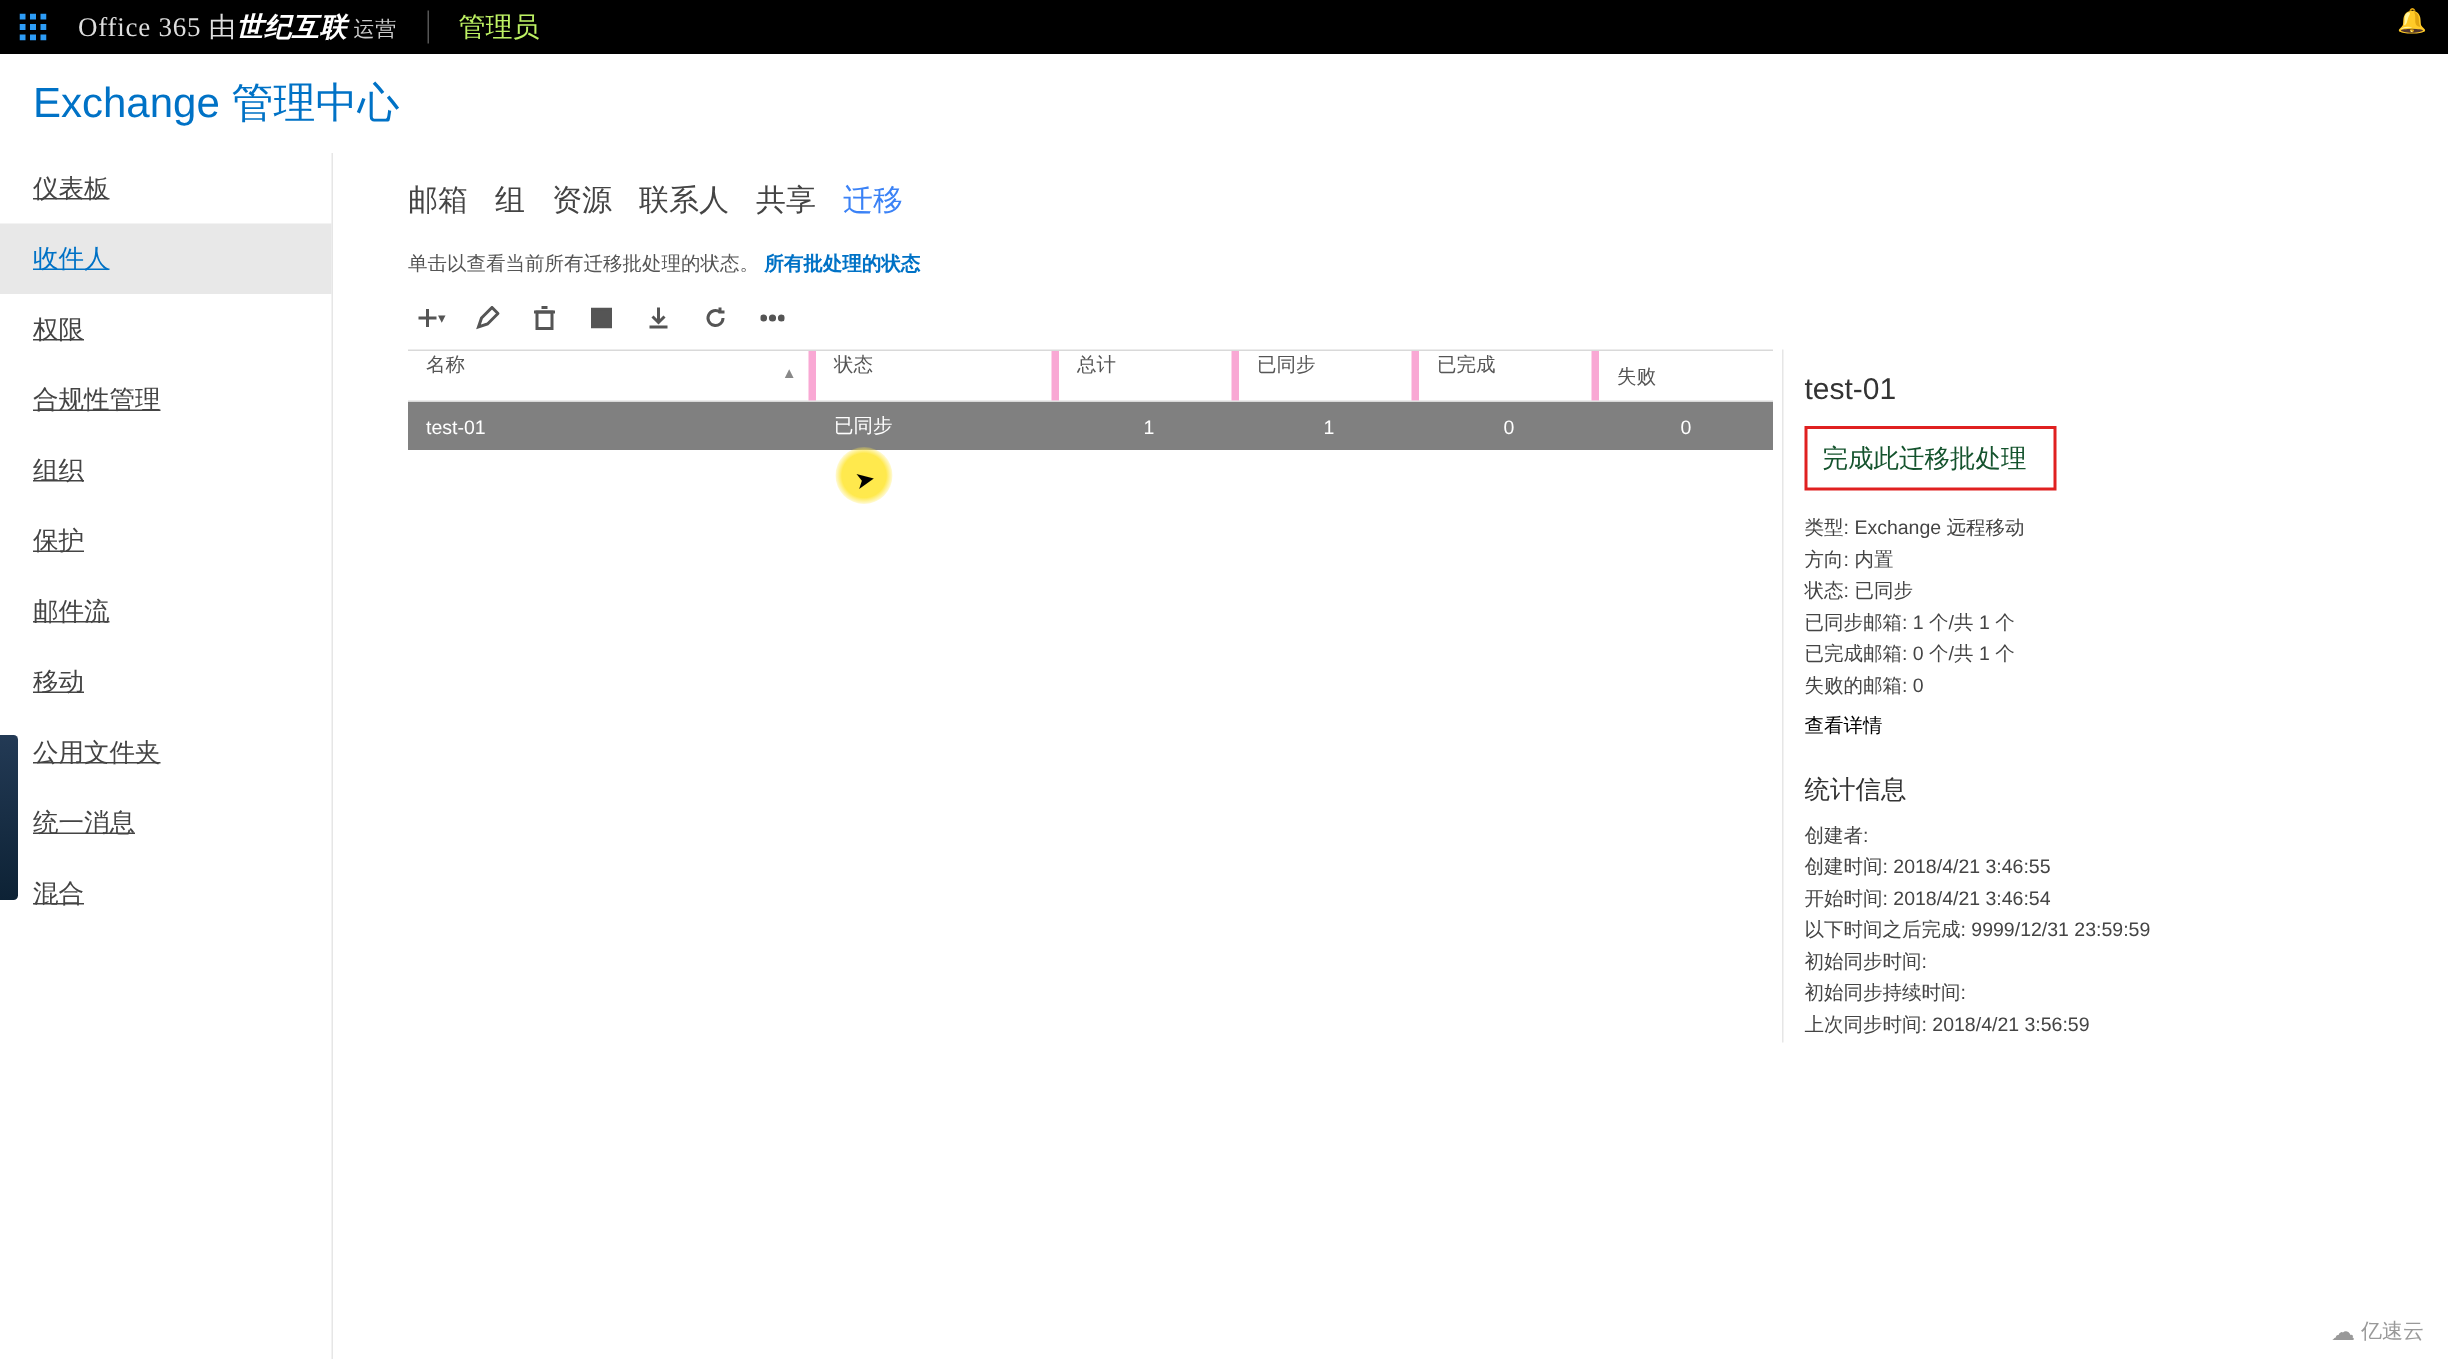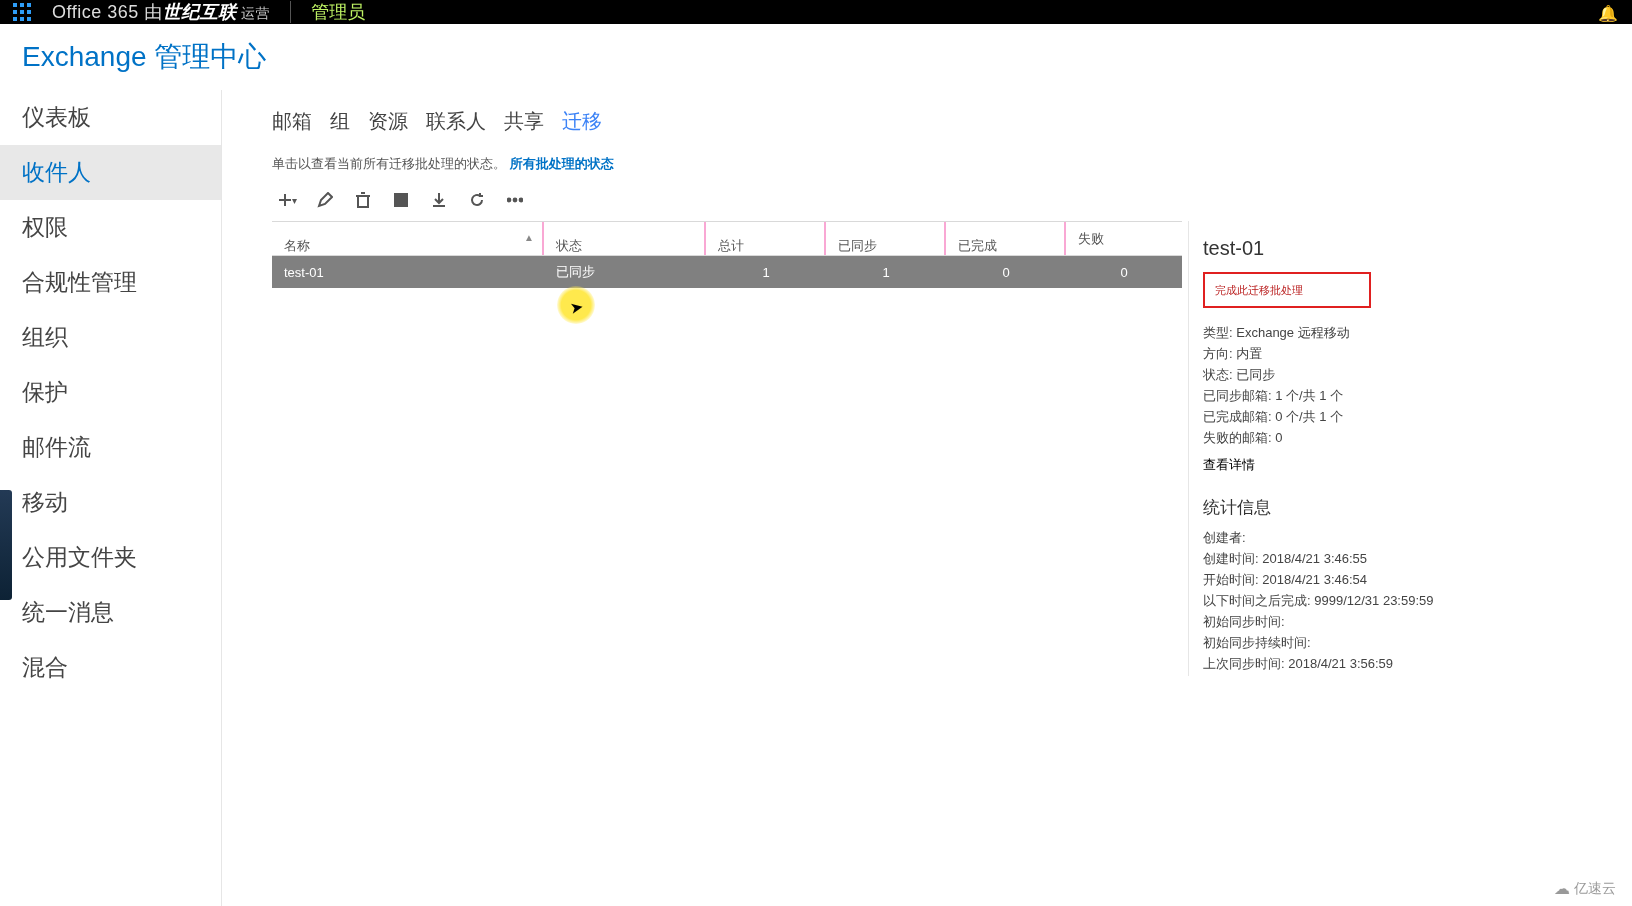--- a/index.html
+++ b/index.html
@@ -1,76 +1,76 @@
 <!DOCTYPE html>
 <html><head>
 <meta charset="utf-8">
 <style>
 * { margin: 0; padding: 0; box-sizing: border-box; }
 body { font-family: "Segoe UI", "Microsoft YaHei", sans-serif; font-size: 14px; color: #333; background: #fff; overflow: hidden; }
 .root { width: 1632px; height: 906px; position: relative; background: #fff; }
 
 
-.topbar { height: 24px; background: #000; color: #fff; display: flex; align-items: center; padding: 0 8px; position: relative; }
+.topbar { height: 36px; background: #000; color: #fff; display: flex; align-items: center; padding: 0 8px; position: relative; font-family: Liberation Serif, serif; }
 .waffle { width: 28px; height: 28px; display: flex; align-items: center; justify-content: center; }
 .waffle svg rect { fill: #2e9df7; }
 .brand { margin-left: 16px; font-size: 18px; color: #ddd; letter-spacing: .5px; }
 .brand .bold { font-weight: 700; font-style: italic; color: #fff; }
 .brand .light { color: #ccc; font-size: 14px; }
 .topbar .divider { width: 1px; height: 22px; background: #555; margin: 0 20px; }
 .topbar .admin { font-size: 18px; color: #bef264; }
 .topbar .bell { position: absolute; right: 14px; top: 4px; font-size: 16px; color: #fff; }
 
 
 .page-heading { padding: 14px 0 14px 22px; font-size: 28px; color: #0072c6; font-weight: 300; }
 
 
 .body-row { display: flex; height: calc(906px - 30px); }
 .sidebar { width: 222px; border-right: 1px solid #e6e6e6; padding-top: 0; }
-.sidebar-item { padding: 12px 0 12px 22px; font-size: 23px; color: #444; cursor: pointer; }
+.sidebar-item { padding: 12px 0 12px 22px; font-size: 17px; color: #444; cursor: pointer; text-decoration: underline; }
 .sidebar-item.active { background: #e8e8e8; color: #0072c6; }
 
 .main { flex: 1; padding: 10px 0 0 50px; display: flex; flex-direction: column; }
 .tabs { display: flex; gap: 18px; padding: 8px 0 20px 0; }
 .tab { font-size: 20px; color: #444; cursor: pointer; }
 .tab.active { color: #3b82f6; }
 
 .hint { font-size: 13px; color: #555; margin-bottom: 16px; }
 .hint a { color: #0072c6; text-decoration: none; font-weight: bold; }
 
 .toolbar { display: flex; gap: 16px; align-items: center; margin-bottom: 10px; padding-left: 4px; }
 .tb-btn { width: 22px; height: 22px; display: flex; align-items: center; justify-content: center; color: #555; cursor: pointer; font-size: 16px; }
 .tb-btn svg { stroke: #555; fill: none; stroke-width: 2; }
 
 
 .table-wrap { display: flex; }
 .table { flex: 0 0 910px; border-top: 1px solid #d9d9d9; }
 .thead { display: flex; background: #fff; border-bottom: 1px solid #d9d9d9; height: 34px; align-items: center; }
 .th { font-size: 13px; color: #555; padding-left: 12px; position: relative; }
 .th .sort { position: absolute; right: 8px; top: 10px; font-size: 10px; color: #888; }
-.th.sep { border-right: 2px solid #f9a8d4; height: 100%; display: flex; align-items: flex-end; }
+.th.sep { border-right: 5px solid #f9a8d4; height: 100%; display: flex; align-items: flex-start; }
 .c-name { width: 272px; }
 .c-status { width: 162px; }
 .c-total { width: 120px; }
 .c-sync { width: 120px; }
 .c-done { width: 120px; }
 .c-fail { width: 116px; }
 
 .trow { display: flex; height: 32px; align-items: center; background: #808080; color: #fff; font-size: 13px; position: relative; }
 .td { padding-left: 12px; }
 .c-total.td, .c-sync.td, .c-done.td, .c-fail.td { text-align: center; padding-left: 0; }
 
 .cursor-spot { position: absolute; left: 285px; top: 30px; width: 38px; height: 38px; border-radius: 50%; background: radial-gradient(circle, #ffe94d 0%, #ffe94d 55%, rgba(255,233,77,0) 75%); pointer-events: none; }
 .cursor-arrow { position: absolute; left: 298px; top: 42px; font-size: 16px; color: #000; pointer-events: none; transform: rotate(-10deg); }
 
 
 .detail { width: 280px; padding: 16px 0 0 14px; border-left: 1px solid #e6e6e6; margin-left: 6px; font-size: 13px; color: #444; }
 .detail h2 { font-size: 20px; font-weight: 400; color: #333; margin-bottom: 12px; }
 .complete-box { border: 2px solid #e02020; padding: 8px 10px; margin-bottom: 16px; width: 168px; }
-.complete-box a { color: #b91c1c; text-decoration: none; font-size: 11px; }
+.complete-box a { color: #14532d; text-decoration: none; font-size: 17px; }
 .kv { margin-bottom: 3px; }
 .section-title { font-size: 17px; color: #333; margin: 22px 0 10px 0; font-weight: 400; }
 .link { color: #000000; text-decoration: none; display: inline-block; margin-top: 6px; }
 
 .watermark { position: absolute; right: 16px; bottom: 8px; font-size: 14px; color: #999; display: flex; align-items: center; gap: 4px; }
 .watermark .ico { font-size: 16px; }
 
 .left-tab { position: absolute; left: 0; top: 490px; width: 12px; height: 110px; background: linear-gradient(#233a55,#0d2235); border-radius: 0 3px 3px 0; }
 </style>
 </head>

